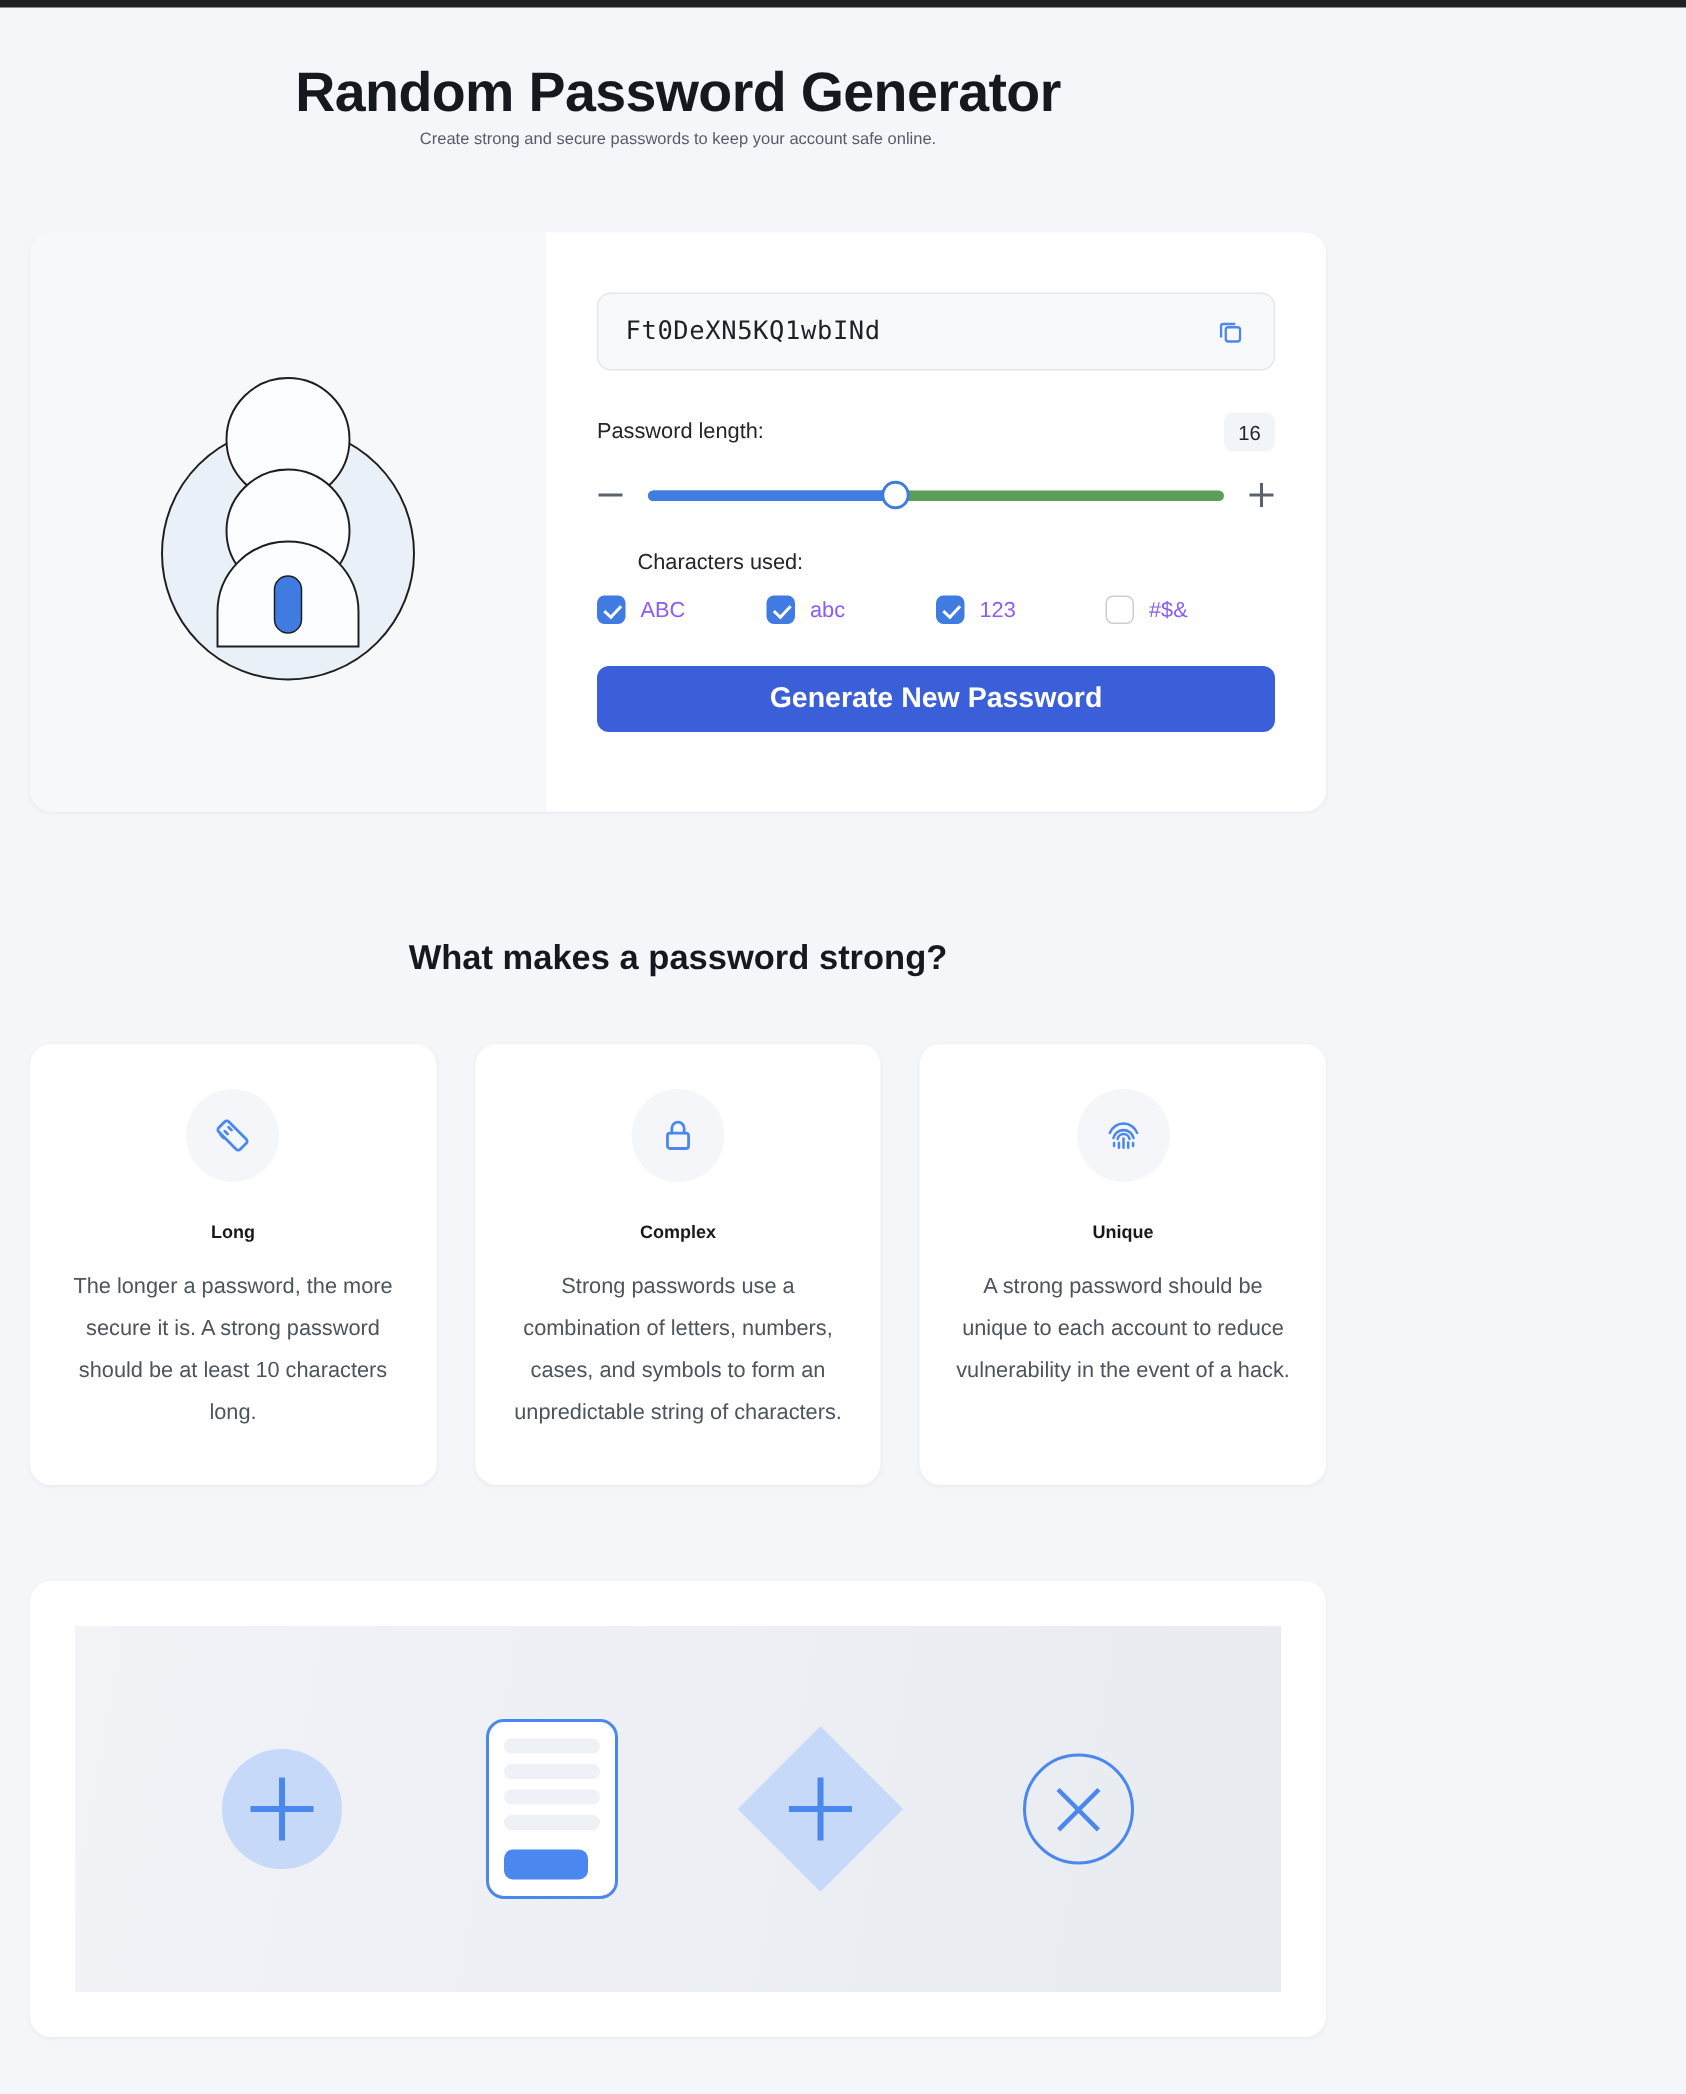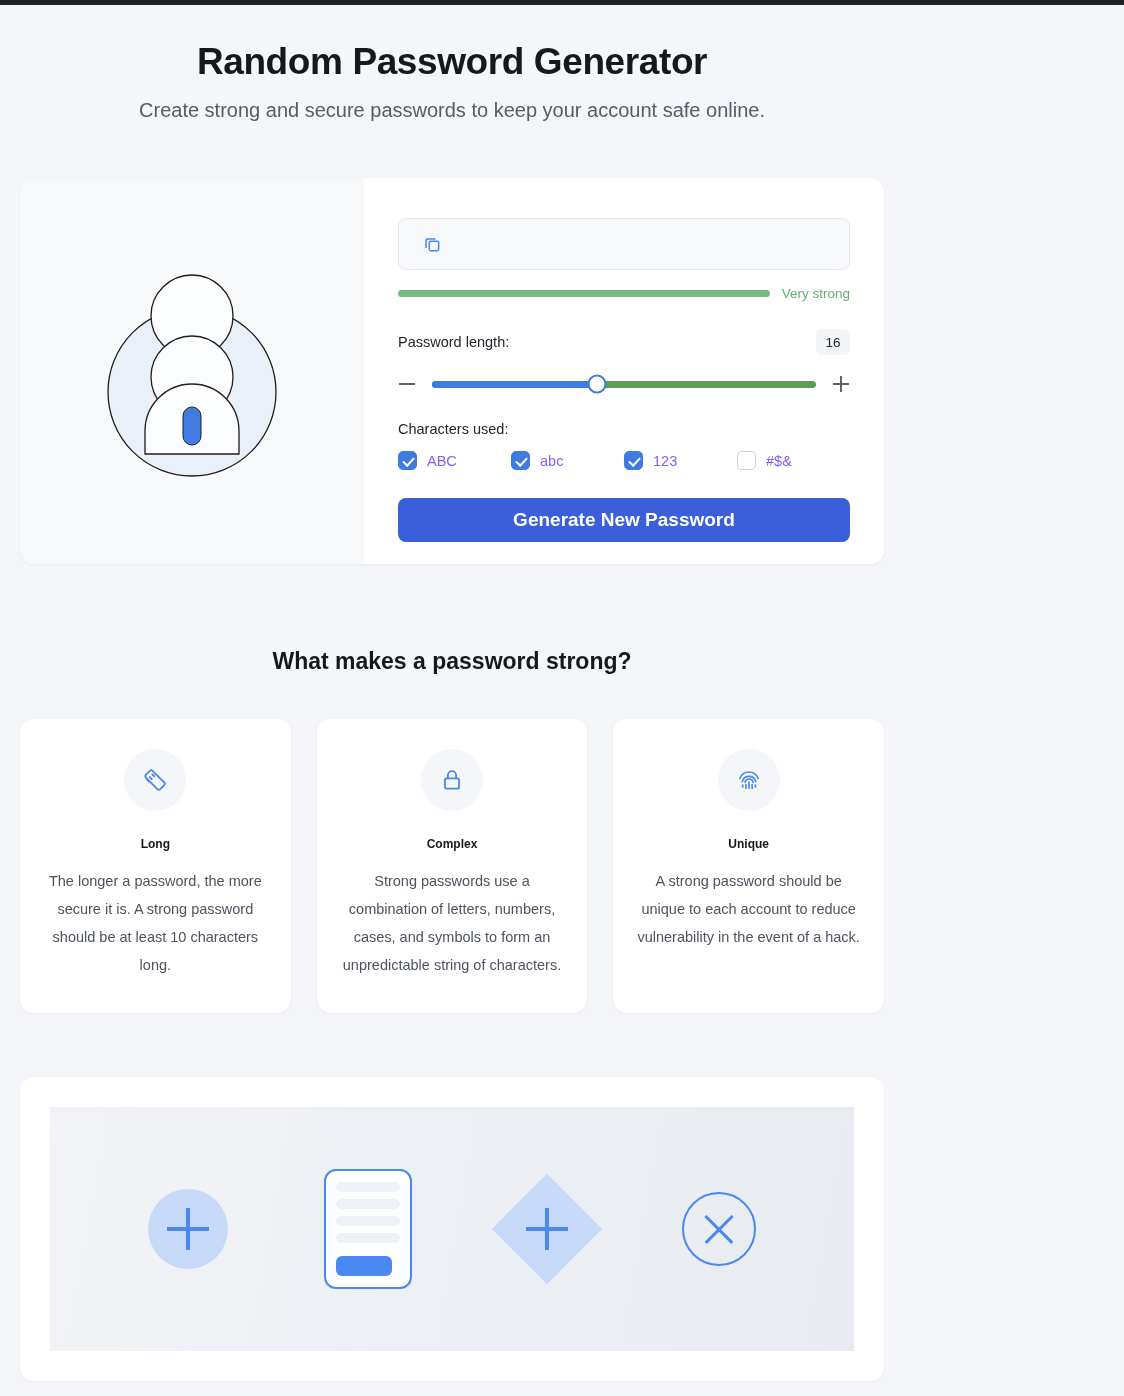--- a/index.html
+++ b/index.html
@@ -21,22 +21,22 @@
   }
   
   .hero { text-align: center; padding-top: 36px; }
   .hero h1 {
     font-size: 37px;
     font-weight: bold;
     color: #15181c;
     letter-spacing: -0.4px;
   }
   .hero p {
-    margin-top: 16px;
-    font-size: 20px;
+    margin-top: 4px;
+    font-size: 11px;
     color: #555c66;
   }
   
   .gen-card {
     margin: 56px auto 0;
     width: 864px;
     height: 386px;
     border-radius: 14px;
     background: #ffffff;
     display: flex;
@@ -135,21 +135,21 @@
     width: 43%; background: #3f7be0; border-radius: 4px;
   }
   .thumb {
     position: absolute; left: 43%; top: 50%;
     transform: translate(-50%, -50%);
     width: 19px; height: 19px; border-radius: 50%;
     background: #ffffff; border: 2.5px solid #3f7be0;
     cursor: pointer;
   }
   
-  .charset-label { margin-top: 28px; font-size: 14.5px; color: #21262c; }
+  .charset-label { margin-top: 28px; font-size: 14.5px; color: #21262c; margin-left: 27px; }
   .charset-row {
     display: flex; margin-top: 14px;
   }
   .charset-item {
     width: 25%;
     display: flex; align-items: center; gap: 10px;
     cursor: pointer;
   }
   .cbox {
     width: 19px; height: 19px; border-radius: 5px; flex: none;
@@ -282,33 +282,30 @@
         <circle cx="100" cy="113" r="41" fill="#fcfdfe" stroke="#1e1e1e" stroke-width="1.3"></circle>
         <path d="M53 190 L53 167 A47 47 0 0 1 147 167 L147 190 Z" fill="#fcfdfe" stroke="#1e1e1e" stroke-width="1.3"></path>
         <rect x="91" y="143" width="18" height="38" rx="9" fill="#3f7be0" stroke="#1e1e1e" stroke-width="1"></rect>
       </svg>
     </div>
 
     <div class="gen-right">
 
       
       <div class="pw-field">
+        <span class="pw-text">Ft0DeXN5KQ1wbINd</span>
         <span class="copy-btn">
           <svg width="19" height="19" viewBox="0 0 20 20" fill="none" stroke="#4a87ef" stroke-width="1.6">
             <rect x="6.5" y="6.5" width="10" height="10" rx="1.8"></rect>
             <path d="M13.2 4.2 H4.8 A1.6 1.6 0 0 0 3.2 5.8 V13.6"></path>
           </svg>
         </span>
       </div>
 
       
-      <div class="strength-row">
-        <div class="strength-bar"></div>
-        <div class="strength-label">Very strong</div>
-      </div>
 
       
       <div class="len-row">
         <span class="len-label">Password length:</span>
         <span class="len-value">16</span>
       </div>
 
       <div class="slider-row">
         <span class="step-btn minus"></span>
         <span class="track">

